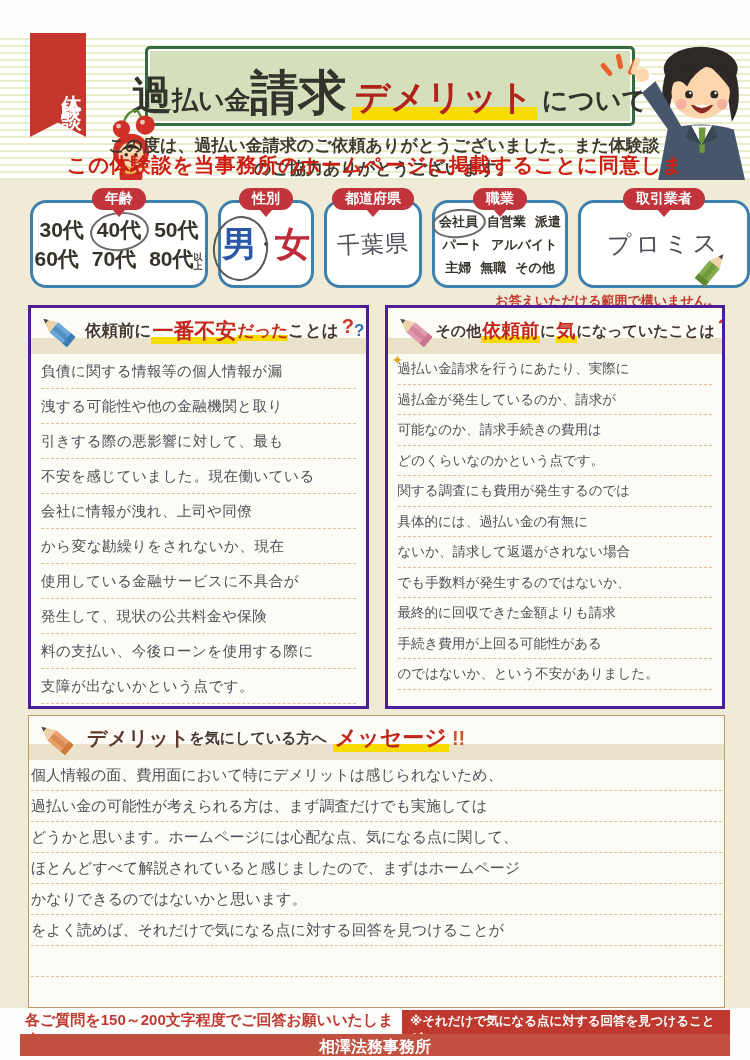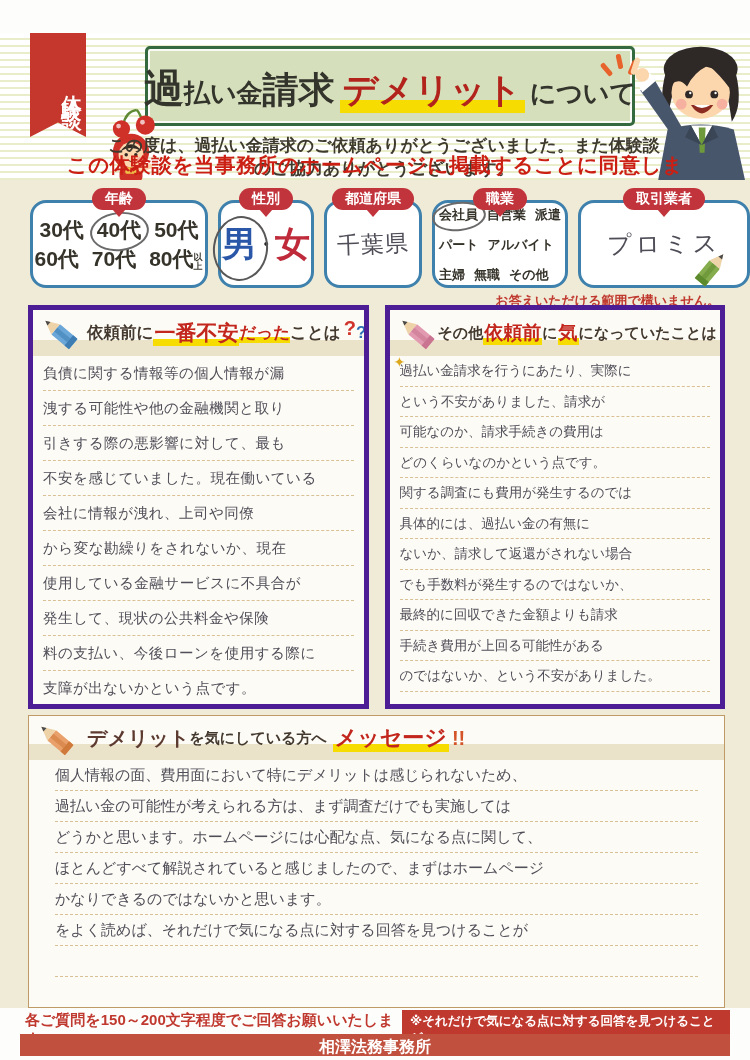--- a/index.html
+++ b/index.html
@@ -16,21 +16,21 @@
           color:#fff;display:flex;justify-content:center;padding-top:8px;box-sizing:border-box;
           writing-mode:vertical-rl;font-size:20px;font-weight:bold;letter-spacing:7px;}
 
   
   .title-box{position:absolute;left:145px;top:46px;width:490px;height:80px;background:#d6dfbc;
              border:3px solid #35693f;border-radius:5px;box-shadow:inset 0 0 0 2px rgba(255,255,255,.85);
              display:flex;align-items:baseline;justify-content:center;white-space:nowrap;box-sizing:border-box;
              padding-top:12px;}
   .t-big{font-size:40px;font-weight:bold;color:#33342b;}
   .t-med{font-size:26px;font-weight:bold;color:#33342b;}
-  .t-big2{font-size:36px;font-weight:bold;color:#33342b;}
+  .t-big2{font-size:48px;font-weight:bold;color:#33342b;}
   .t-red{font-size:35px;font-weight:bold;color:#b2241b;margin:0 5px;
          background:linear-gradient(transparent 70%,#f6dc00 70% 97%,transparent 97%);padding:0 3px;}
   .t-suf{font-size:26px;font-weight:bold;color:#33342b;}
 
   .emph{position:absolute;left:600px;top:50px;width:40px;height:34px;}
   .emph i{position:absolute;width:5px;height:15px;background:#e8632c;border-radius:2px;}
   .emph i:nth-child(1){left:4px;top:12px;transform:rotate(-40deg);}
   .emph i:nth-child(2){left:17px;top:4px;transform:rotate(-12deg);}
   .emph i:nth-child(3){left:30px;top:10px;transform:rotate(22deg);}
 
@@ -62,37 +62,37 @@
   .circ::after{content:"";position:absolute;left:-7px;right:-8px;top:-3px;bottom:-7px;
                border:2px solid #6a6a6a;border-radius:50%;transform:rotate(-6deg);}
   .gender-wrap{display:flex;align-items:center;}
   .g-male{font-size:35px;font-weight:bold;color:#2a57a8;}
   .g-dot{font-size:20px;font-weight:bold;color:#222;margin:0 -1px;}
   .g-female{font-size:35px;font-weight:bold;color:#bf2b3a;}
   .circ-big::after{left:-9px;right:-11px;top:-5px;bottom:-13px;transform:rotate(7deg);border-color:#585858;}
   .hand{color:#4f4d57;}
   .pref-value{font-size:23px;transform:rotate(-2deg);letter-spacing:1px;}
   .vendor-value{font-size:24px;transform:rotate(-1deg);letter-spacing:4px;}
-  .job-rows{display:flex;flex-direction:column;gap:11px;align-items:flex-start;}
+  .job-rows{display:flex;flex-direction:column;gap:4px;align-items:center;}
   .job-row{display:flex;gap:9px;font-size:13px;font-weight:bold;color:#35332a;line-height:19px;justify-content:center;}
   .answer-note{position:absolute;right:30px;top:112px;color:#c0392f;font-weight:bold;font-size:13px;}
 
   
   .pencil{display:inline-block;}
   .pencil svg{width:100%;height:100%;}
   .pencil-blue{--p1:#6aa6d8;--p2:#3d7db3;}
   .pencil-pink{--p1:#e29ab0;--p2:#c97490;}
   .pencil-orange{--p1:#e9a06a;--p2:#cf7a3a;}
   .pencil-green{--p1:#85ad4e;--p2:#5e8a2e;}
   .pencil-q{position:absolute;left:4px;top:0;width:46px;height:46px;}
   .pencil-vendor{position:absolute;right:16px;top:66px;width:46px;height:46px;transform:rotate(90deg);z-index:4;}
 
   
   .qrow{position:absolute;top:125px;left:28px;width:697px;display:flex;gap:16px;}
-  .qbox{flex:1;background:#fcfbf5;border:5px solid #4c1d95;height:404px;overflow:hidden;position:relative;box-sizing:border-box;}
+  .qbox{flex:1;background:#fcfbf5;border:3px solid #4c1d95;height:404px;overflow:hidden;position:relative;box-sizing:border-box;}
   .qhead{height:46px;display:flex;align-items:center;padding-left:54px;white-space:nowrap;position:relative;
          background:linear-gradient(#fcfbf5 0 66%,#ebe3c9 66% 100%);}
   .seg-dark{font-size:16.5px;font-weight:bold;color:#44392e;}
   .seg-red-big{font-size:21px;font-weight:bold;color:#c2261c;
                background:linear-gradient(transparent 70%,#f6dc00 70% 96%,transparent 96%);padding:0 1px;}
   .seg-red-sm{font-size:16.5px;font-weight:bold;color:#c2261c;
               background:linear-gradient(transparent 70%,#f6dc00 70% 96%,transparent 96%);}
   .qhead-sm .seg-dark{font-size:15px;}
   .qhead-sm .seg-red-big{font-size:19px;}
   .qhead-sm{padding-left:48px;}
@@ -109,21 +109,21 @@
   .mbox{position:absolute;top:535px;left:28px;width:697px;height:293px;background:#fcfbf5;
         border:1px solid #bf9a66;overflow:hidden;box-sizing:border-box;}
   .mhead{height:44px;display:flex;align-items:center;padding-left:58px;white-space:nowrap;position:relative;
          background:linear-gradient(#fcfbf5 0 64%,#ebe3c9 64% 100%);}
   .m-s1{font-size:20px;font-weight:bold;color:#5c3a30;}
   .m-s2{font-size:15px;font-weight:bold;color:#44392e;}
   .m-s3{font-size:22px;font-weight:bold;color:#c2261c;margin-left:6px;
         background:linear-gradient(transparent 70%,#f6dc00 70% 96%,transparent 96%);padding:0 2px;}
   .m-m{font-size:20px;font-weight:bold;color:#d4542a;margin-left:3px;}
   .mbox .hline{height:30px;line-height:30px;font-size:15px;}
-  .mbox .lines{padding:0 26px;}
+  .mbox .lines{padding:0 2px;}
 
   
   .footer-row{position:absolute;top:1010px;left:25px;width:705px;display:flex;justify-content:space-between;align-items:center;}
   .foot-left{color:#c0392f;font-weight:bold;font-size:15px;}
   .foot-right{background:#c0392f;color:#fff;font-weight:bold;font-size:12.5px;padding:3px 8px;}
   .footer-bar{position:absolute;top:1034px;left:20px;width:710px;height:22px;background:#c1503f;
               color:#fff;text-align:center;font-size:16px;font-weight:bold;line-height:25px;}
 </style>
 </head>
 <body>
@@ -328,21 +328,21 @@
           <span class="seg-dark">その他</span>
           <span class="seg-red-big">依頼前</span>
           <span class="seg-dark">に</span>
           <span class="seg-red-big">気</span>
           <span class="seg-dark">になっていたことは</span>
           <span class="qmarks"><span class="qm1">?</span></span>
         </div>
         <span class="sparkle">✦</span>
         <div class="lines hand">
           <div class="hline">過払い金請求を行うにあたり、実際に</div>
-          <div class="hline">という不安がありました、請求が</div>
+          <div class="hline">過払金が発生しているのか、請求が</div>
           <div class="hline">可能なのか、請求手続きの費用は</div>
           <div class="hline">どのくらいなのかという点です。</div>
           <div class="hline">関する調査にも費用が発生するのでは</div>
           <div class="hline">具体的には、過払い金の有無に</div>
           <div class="hline">ないか、請求して返還がされない場合</div>
           <div class="hline">でも手数料が発生するのではないか、</div>
           <div class="hline">最終的に回収できた金額よりも請求</div>
           <div class="hline">手続き費用が上回る可能性がある</div>
           <div class="hline">のではないか、という不安がありました。</div>
           <div class="hline"></div>

